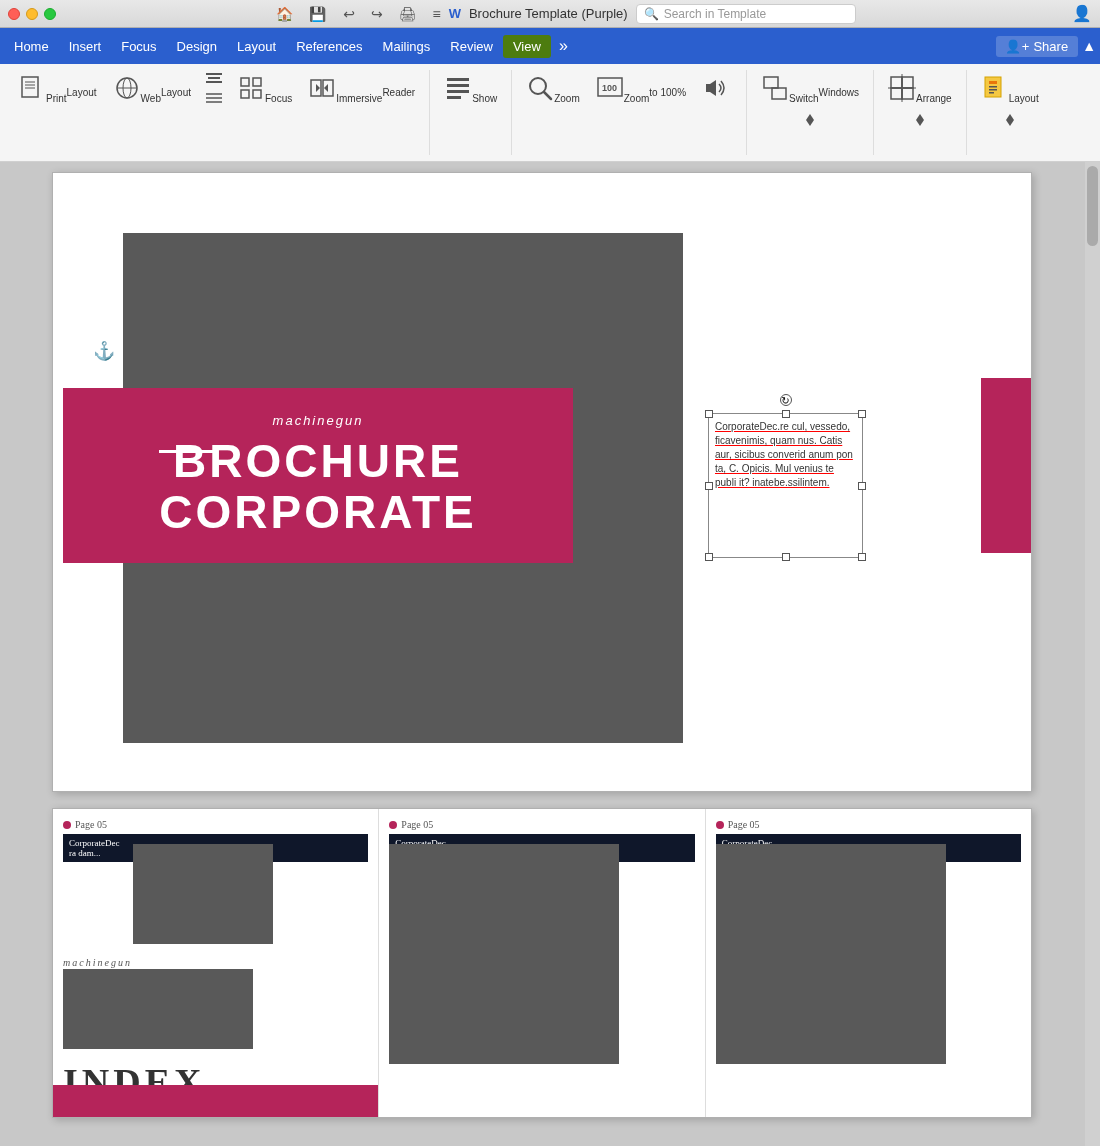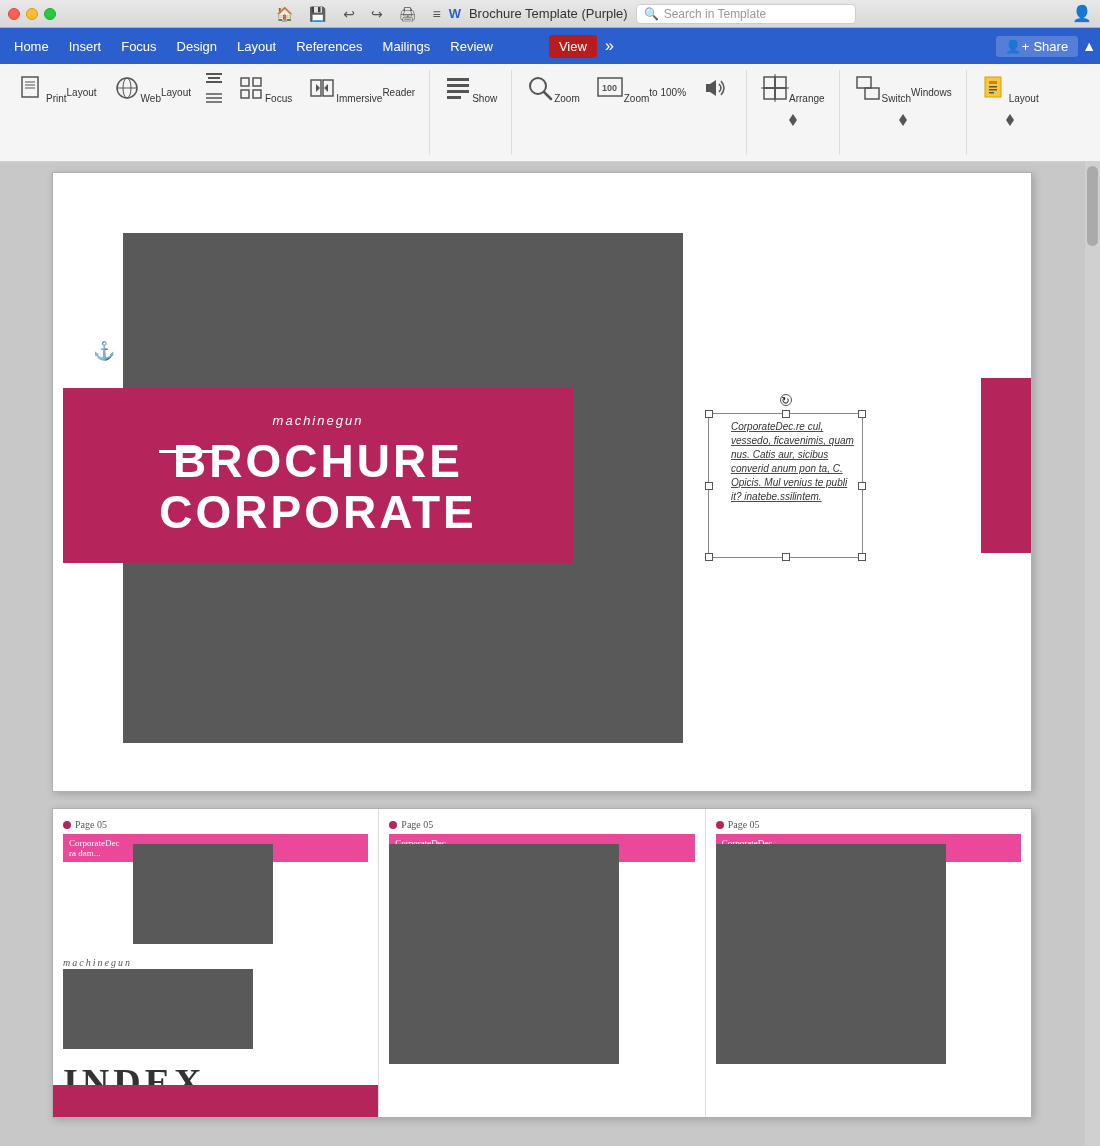--- a/index.html
+++ b/index.html
@@ -46,21 +46,21 @@
       padding: 0 4px;
     }
     .menu-item {
       color: white;
       font-size: 13px;
       padding: 4px 10px;
       border-radius: 3px;
       cursor: pointer;
       white-space: nowrap;
     }
-    .menu-item.active { background: #b91c1c; margin-left: 46px; }
+    .menu-item.active { background: #4d7c0f; }
     .menu-more { color: white; font-size: 16px; padding: 4px 8px; cursor: pointer; }
     .menu-share {
       margin-left: auto;
       display: flex;
       align-items: center;
       color: white;
       font-size: 13px;
       gap: 4px;
     }
     .share-btn {
@@ -255,22 +255,20 @@
       display: flex;
       align-items: center;
       justify-content: center;
       font-size: 10px;
     }
     .textbox-content {
       padding: 6px;
       font-size: 10px;
       line-height: 1.4;
       color: #333;
-      font-style: italic;
-      margin-left: 16px;
     }
 
     
     .page2-content {
       display: flex;
       width: 100%;
       height: 100%;
       position: relative;
     }
     .page2-col {
@@ -281,21 +279,21 @@
     .page2-label {
       display: flex;
       align-items: center;
       gap: 4px;
       font-size: 10px;
       color: #555;
       margin-bottom: 4px;
     }
     .page2-dot { width: 8px; height: 8px; border-radius: 50%; background: #b5245a; }
     .page2-pink-banner {
-      background: #ec4899;
+      background: #0f172a;
       color: white;
       font-size: 9px;
       padding: 4px 6px;
       margin-bottom: 4px;
     }
   </style>
 </head>
 <body>
 
 <div class="title-bar">
@@ -456,48 +454,48 @@
             </svg>
         </div>
       </div>
     </div>
   </div>
 
   <div class="ribbon-group">
     <div class="ribbon-btn">
       <div class="ribbon-btn-icon">
         <svg width="28" height="28" viewBox="0 0 28 28">
+            <rect x="3" y="3" width="14" height="11" fill="none" stroke="#555" stroke-width="1.5"></rect>
+            <rect x="11" y="14" width="14" height="11" fill="none" stroke="#555" stroke-width="1.5"></rect>
+          </svg>
+      </div>
+      <div class="ribbon-btn-label">Switch</div>
+      <div class="ribbon-btn-label2">Windows</div>
+    </div>
+    <div style="display:flex;align-items:center;gap:2px;">
+      <svg width="8" height="12" viewBox="0 0 8 12">
+          <polygon points="4,0 8,6 0,6" fill="#555"></polygon>
+          <polygon points="4,12 8,6 0,6" fill="#555"></polygon>
+        </svg>
+    </div>
+  </div>
+
+  <div class="ribbon-group">
+    <div class="ribbon-btn">
+      <div class="ribbon-btn-icon">
+        <svg width="28" height="28" viewBox="0 0 28 28">
           <rect x="3" y="3" width="11" height="11" fill="none" stroke="#555" stroke-width="1.5"></rect>
           <rect x="14" y="3" width="11" height="11" fill="none" stroke="#555" stroke-width="1.5"></rect>
           <rect x="3" y="14" width="11" height="11" fill="none" stroke="#555" stroke-width="1.5"></rect>
           <rect x="14" y="14" width="11" height="11" fill="none" stroke="#555" stroke-width="1.5"></rect>
           <line x1="14" y1="0" x2="14" y2="28" stroke="#555" stroke-width="1"></line>
           <line x1="0" y1="14" x2="28" y2="14" stroke="#555" stroke-width="1"></line>
         </svg>
       </div>
       <div class="ribbon-btn-label">Arrange</div>
-    </div>
-    <div style="display:flex;align-items:center;gap:2px;">
-      <svg width="8" height="12" viewBox="0 0 8 12">
-          <polygon points="4,0 8,6 0,6" fill="#555"></polygon>
-          <polygon points="4,12 8,6 0,6" fill="#555"></polygon>
-        </svg>
-    </div>
-  </div>
-
-  <div class="ribbon-group">
-    <div class="ribbon-btn">
-      <div class="ribbon-btn-icon">
-        <svg width="28" height="28" viewBox="0 0 28 28">
-            <rect x="3" y="3" width="14" height="11" fill="none" stroke="#555" stroke-width="1.5"></rect>
-            <rect x="11" y="14" width="14" height="11" fill="none" stroke="#555" stroke-width="1.5"></rect>
-          </svg>
-      </div>
-      <div class="ribbon-btn-label">Switch</div>
-      <div class="ribbon-btn-label2">Windows</div>
     </div>
     <div style="display:flex;align-items:center;gap:2px;">
       <svg width="8" height="12" viewBox="0 0 8 12">
           <polygon points="4,0 8,6 0,6" fill="#555"></polygon>
           <polygon points="4,12 8,6 0,6" fill="#555"></polygon>
         </svg>
     </div>
   </div>
 
   <div class="ribbon-group">

